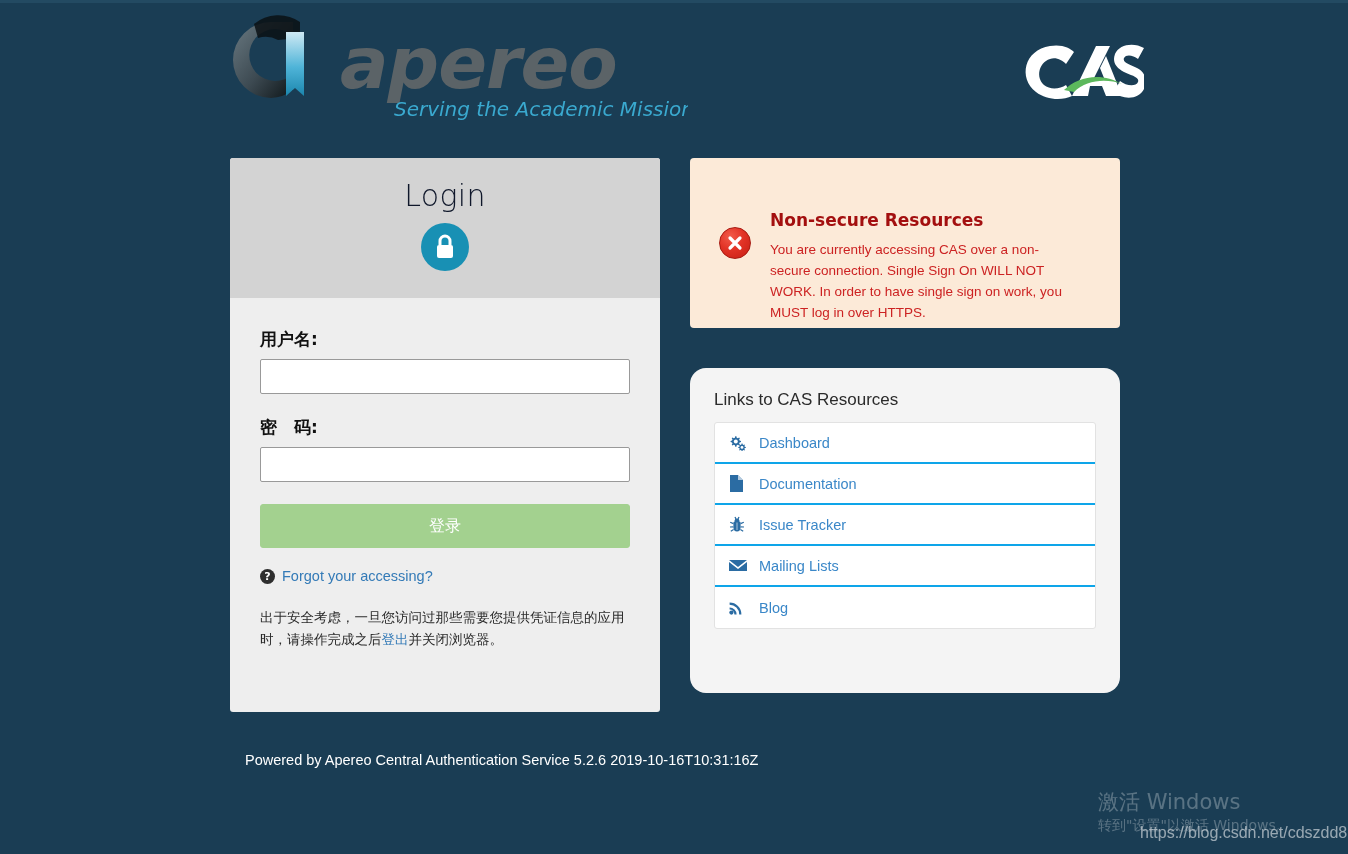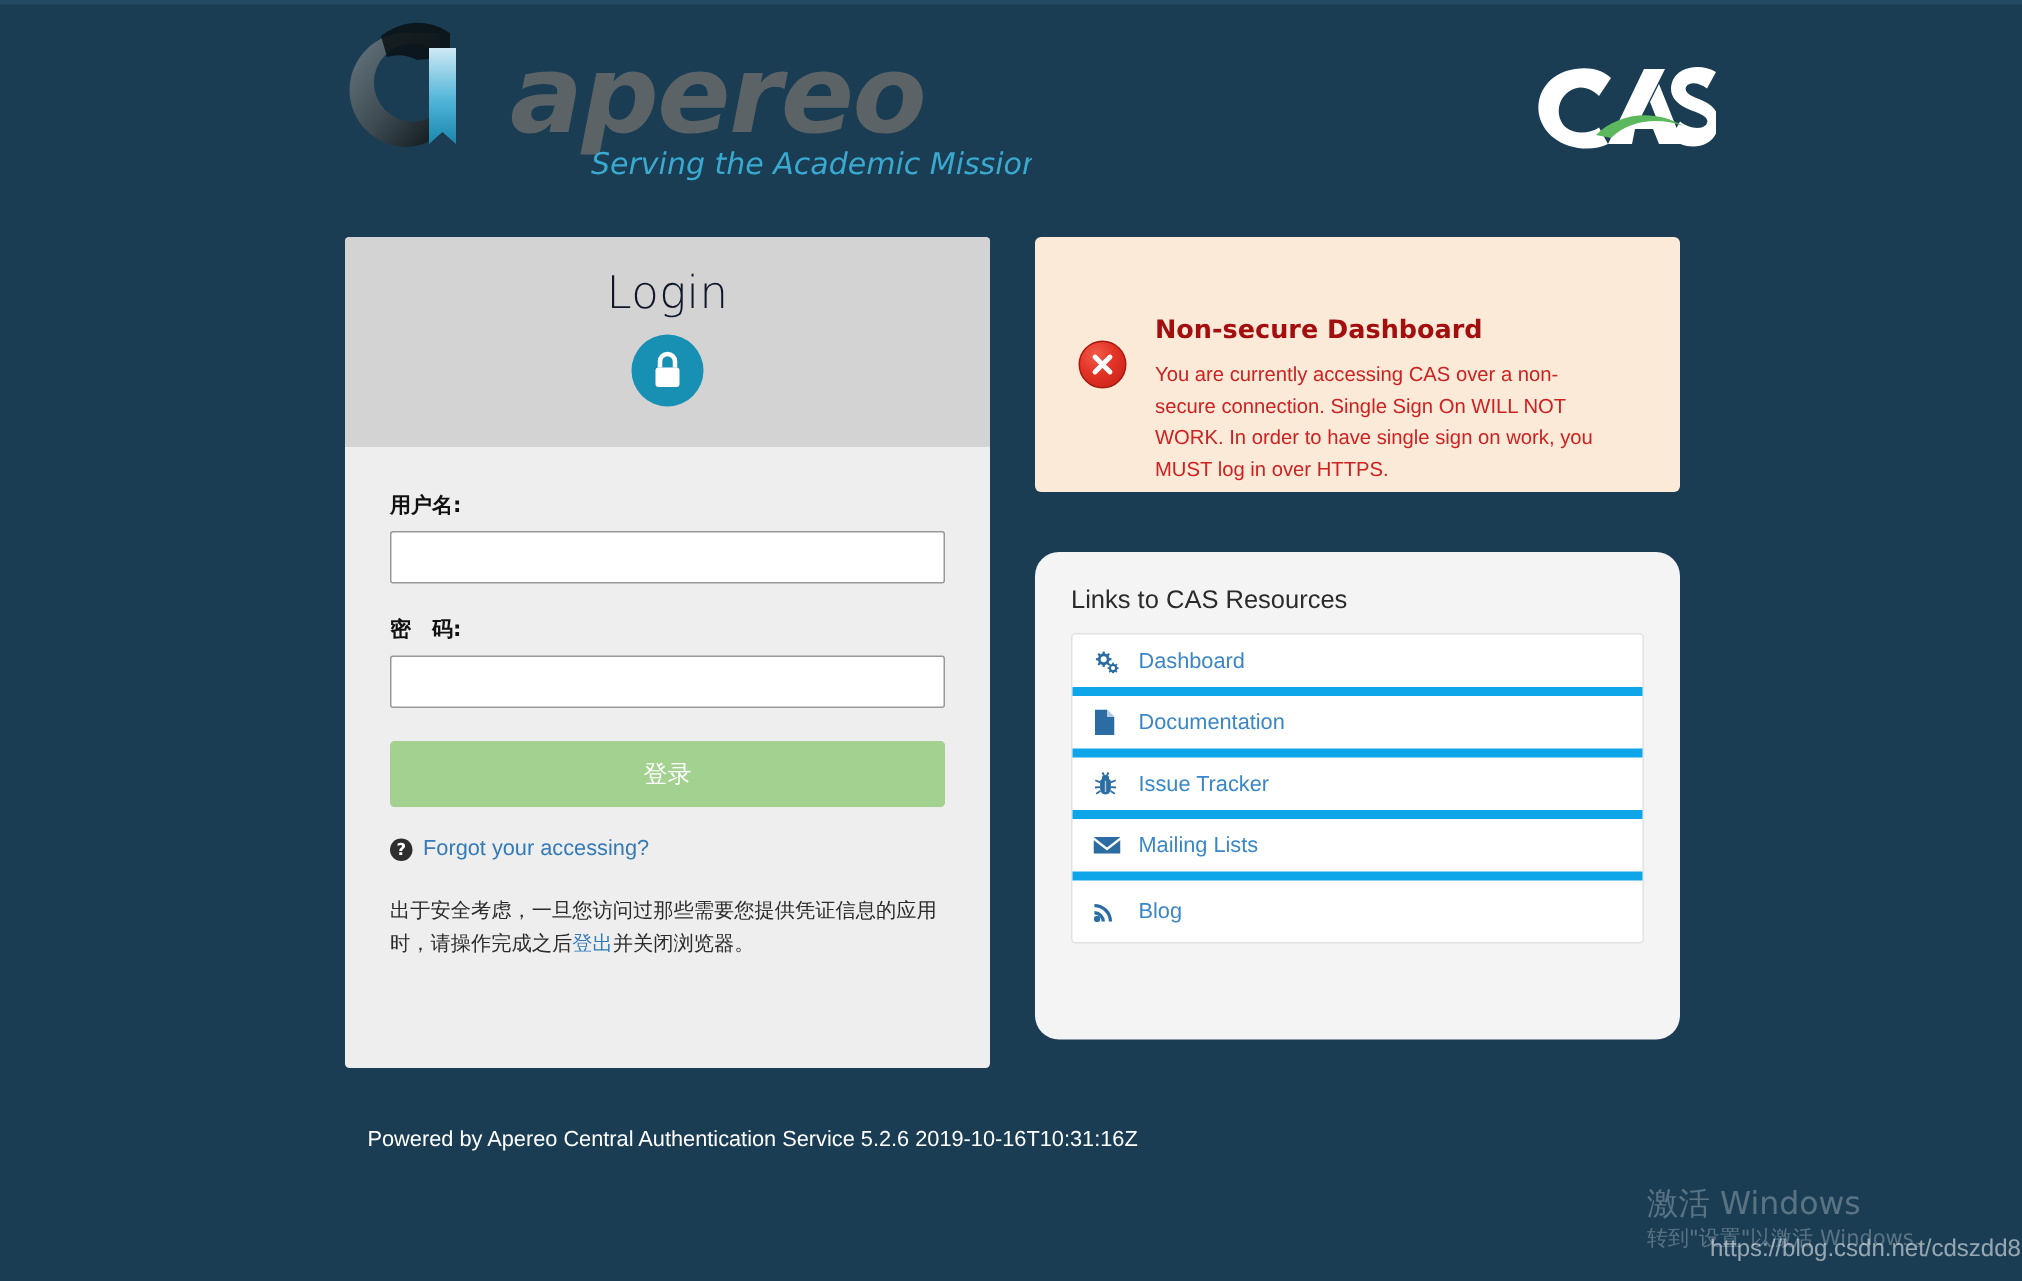--- a/index.html
+++ b/index.html
@@ -59,21 +59,21 @@
   #lock-badge {
     width: 48px; height: 48px; border-radius: 50%;
     background: #1890b4;
     display: inline-flex; align-items: center; justify-content: center;
   }
   #login-body {
     padding: 30px 30px 0 30px;
   }
   .field-label {
     display: block;
-    font-size: 14px;
+    font-size: 17px;
     font-weight: bold;
     color: #111;
     margin-bottom: 8px;
     font-family: "DejaVu Sans", sans-serif;
     white-space: pre;
   }
   .text-input {
     display: block;
     width: 370px; height: 35px;
     background: #ffffff;
@@ -176,21 +176,21 @@
   #resources-list {
     list-style: none; margin: 0; padding: 0;
     border: 1px solid #e2e2e2;
     border-radius: 3px;
     background: #ffffff;
   }
   .res-item {
     display: flex; align-items: center;
     height: 41px;
     padding: 0 14px;
-    border-bottom: 6px solid #0ea5e9;
+    border-bottom: 2px solid #0ea5e9;
   }
   .res-item:last-child { border-bottom: none; }
   .res-icon {
     width: 24px; flex: 0 0 24px;
     display: flex; align-items: center; justify-content: flex-start;
     color: #2b6ca3;
   }
   .res-label {
     color: #3a87c8;
     font-size: 14.5px;
@@ -307,21 +307,21 @@
 
 <div id="alert-panel">
   <div id="alert-icon-wrap">
     <span class="x-circle">
       <svg width="18" height="18" viewBox="0 0 18 18" xmlns="http://www.w3.org/2000/svg">
         <path d="M4 4 L14 14 M14 4 L4 14" stroke="#ffffff" stroke-width="3.2" stroke-linecap="round"></path>
       </svg>
     </span>
   </div>
   <div id="alert-body">
-    <h2 id="alert-title">Non-secure Dashboard</h2>
+    <h2 id="alert-title">Non-secure Resources</h2>
     <p id="alert-text">You are currently accessing CAS over a non-secure connection. Single Sign On WILL NOT WORK. In order to have single sign on work, you MUST log in over HTTPS.</p>
   </div>
 </div>
 
 <div id="resources-panel">
   <h2 id="resources-title">Links to CAS Resources</h2>
   <ul id="resources-list">
 
     <li class="res-item">
       <span class="res-icon">

